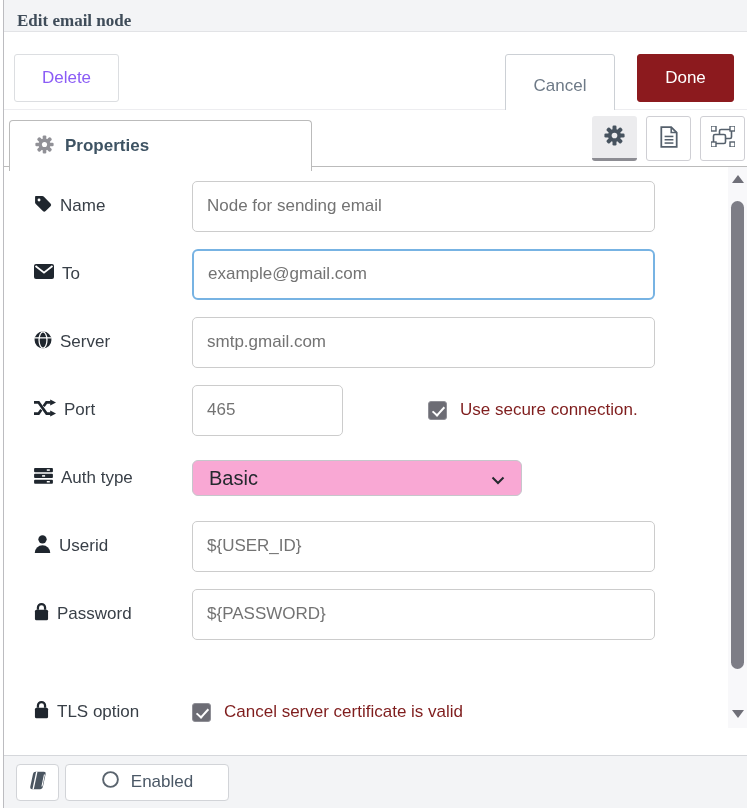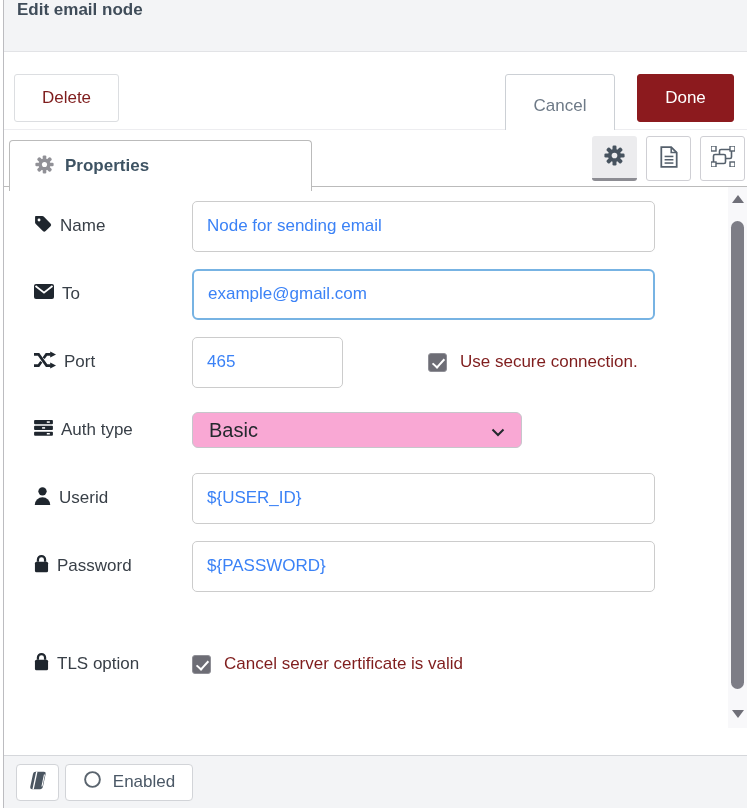--- a/index.html
+++ b/index.html
@@ -11,38 +11,38 @@
     overflow: hidden;
   }
   .tray {
     position: absolute; left: 3px; top: 0; right: 0; bottom: 0;
     border-left: 1px solid #bcbcc0;
     background: #fff;
     display: flex; flex-direction: column;
   }
   
   .tray-header {
-    height: 52px; background: #f3f4f6;
+    height: 32px; background: #f3f4f6;
     border-bottom: 1px solid #e2e3e6;
-    display: flex; align-items: flex-start; padding-left: 13px;
+    display: flex; align-items: flex-end; padding-left: 13px; font-family: Liberation Serif, serif;
   }
   .tray-title { font-size: 17px; font-weight: bold; color: #3f4c59; }
   
   .toolbar {
     height: 78px; position: relative; background: #fff;
     border-bottom: 1px solid #ededf0;
   }
   .btn {
     font-family: "Liberation Sans", sans-serif;
     font-size: 17px; border-radius: 3px; cursor: pointer;
     display: inline-flex; align-items: center; justify-content: center;
   }
   .btn-delete {
     position: absolute; left: 10px; top: 22px; width: 105px; height: 48px;
-    background: #fff; border: 1px solid #dcdee1; color: #7f1d1d;
+    background: #fff; border: 1px solid #dcdee1; color: #8b5cf6;
   }
   .btn-cancel {
     position: absolute; right: 132px; top: 22px; width: 110px; height: 64px;
     background: #fff; border: 1px solid #ccd0d5; color: #6e7a87;
   }
   .btn-done {
     position: absolute; right: 13px; top: 22px; width: 97px; height: 48px;
     background: #8c1a1e; border: 1px solid #8c1a1e; color: #fff;
   }
   
@@ -77,21 +77,21 @@
   .form-row { display: flex; align-items: center; height: 44px; margin-bottom: 24px; }
   .row-tls { margin-top: 54px; }
   .form-label {
     width: 158px; flex: none; display: flex; align-items: center; gap: 8px;
     font-size: 17px; color: #383f47;
   }
   .form-label svg { flex: none; }
   .text-input {
     font-family: "Liberation Sans", sans-serif;
     width: 467px; height: 51px; border: 1px solid #cccccc; border-radius: 5px;
-    padding: 0 14px; font-size: 17px; color: #3b82f6; background: #fff; outline: none;
+    padding: 0 14px; font-size: 17px; color: #737373; background: #fff; outline: none;
   }
   .text-input.focused { border: 2px solid #77b3e3; border-radius: 6px; }
   .text-input.small { width: 151px; }
   .fake-select {
     width: 330px; height: 36px; border: 1px solid #c6c6cb; border-radius: 6px;
     display: flex; align-items: center; padding: 0 16px; font-size: 20px;
     color: #24292e; cursor: pointer; background: #f9a8d4;
   }
   .fake-select .select-value { flex: 1; }
   .checkbox {
@@ -125,21 +125,21 @@
   
   .footer {
     height: 53px; background: #f3f4f6; border-top: 1px solid #d5d7db;
     display: flex; align-items: center; gap: 6px; padding-left: 12px;
   }
   .footer-btn {
     height: 37px; background: #fff; border: 1px solid #d2d4d8; border-radius: 4px;
     display: flex; align-items: center; justify-content: center; cursor: pointer;
   }
   .btn-help { width: 43px; }
-  .btn-enabled { width: 128px; gap: 11px; font-size: 17px; color: #4b5866; }
+  .btn-enabled { width: 164px; gap: 11px; font-size: 17px; color: #4b5866; }
 </style>
 </head>
 <body>
 
 <div class="tray">
 
   <div class="tray-header">
     <span class="tray-title">Edit email node</span>
   </div>
 
@@ -227,20 +227,33 @@
           <svg width="20" height="15" viewBox="0 0 20 15">
             <rect x="0" y="0" width="20" height="15" rx="2" fill="#1f262e"></rect>
             <path d="M1.5 2 L10 8.6 L18.5 2" stroke="#ffffff" stroke-width="1.8" fill="none"></path>
           </svg>
         </span>
         <span>To</span>
       </div>
       <input class="text-input focused" type="text" value="example@gmail.com" style="">
     </div>
 
+    <div class="form-row">
+      <div class="form-label">
+        <span>
+          <svg width="18" height="18" viewBox="0 0 20 20">
+            <circle cx="10" cy="10" r="9.4" fill="#1f262e"></circle>
+            <ellipse cx="10" cy="10" rx="4.4" ry="9" fill="none" stroke="#ffffff" stroke-width="1.4"></ellipse>
+            <line x1="1" y1="7.6" x2="19" y2="7.6" stroke="#ffffff" stroke-width="1.4"></line>
+          </svg>
+        </span>
+        <span>Server</span>
+      </div>
+      <input class="text-input" type="text" value="smtp.gmail.com" style="">
+    </div>
 
     <div class="form-row">
       <div class="form-label">
         <span>
           <svg width="22" height="18" viewBox="0 0 22 18">
             <path d="M0 3.4 h4.6 l8 11.2 h4.2" fill="none" stroke="#1f262e" stroke-width="2.6"></path>
             <path d="M0 14.6 h4.6 l2.7-3.8 M9.6 7.3 l2.8-3.9 h4.4" fill="none" stroke="#1f262e" stroke-width="2.6"></path>
             <polygon points="16.2,0.4 22,3.4 16.2,6.4" fill="#1f262e"></polygon>
             <polygon points="16.2,11.6 22,14.6 16.2,17.6" fill="#1f262e"></polygon>
           </svg>

